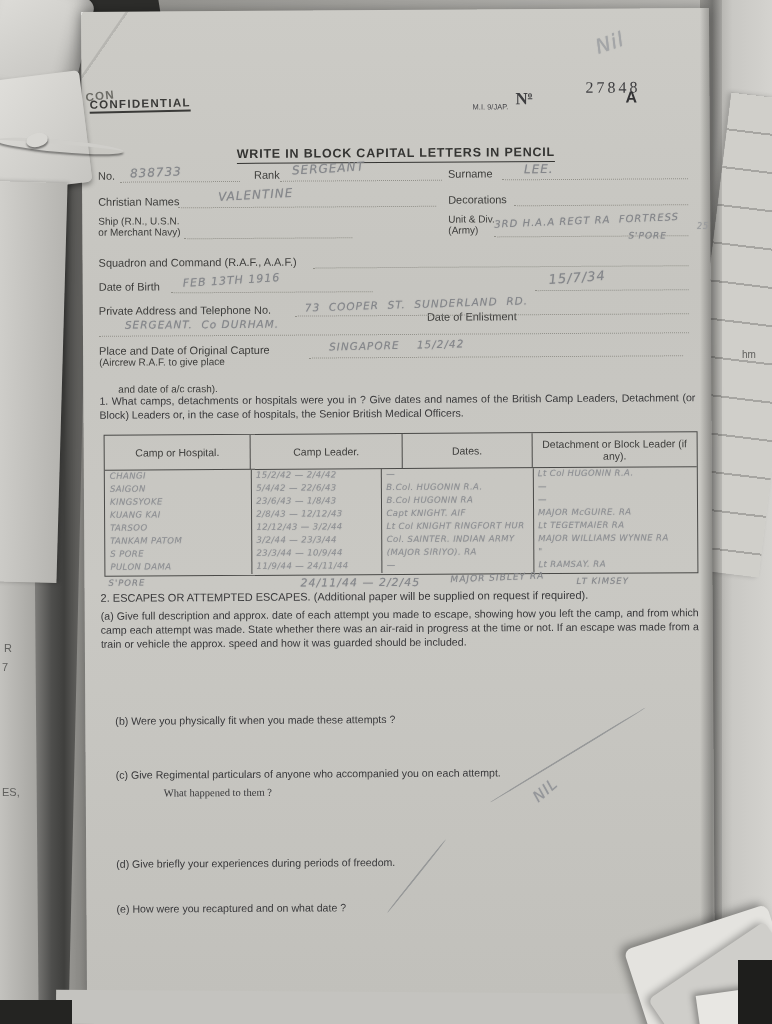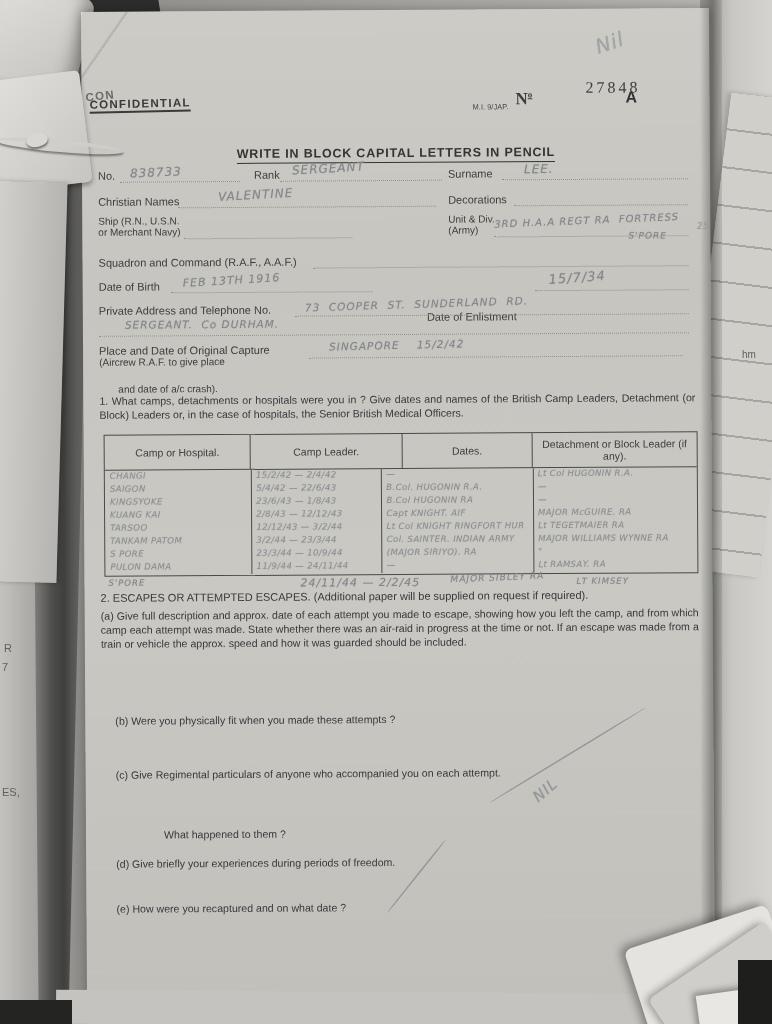--- a/index.html
+++ b/index.html
@@ -227,21 +227,21 @@
 
     <div class="abs hw" style="left:24px;top:566px;font-size:8.5px;">S'PORE</div>
     <div class="abs hw" style="left:216px;top:566px;font-size:11px;">24/11/44 — 2/2/45</div>
     <div class="abs hw" style="left:366px;top:563px;font-size:9px;transform:rotate(-2deg);">MAJOR SIBLEY RA</div>
     <div class="abs hw" style="left:492px;top:567px;font-size:8.5px;">LT KIMSEY</div>
 
     <div class="abs q" style="left:16px;top:579px;width:598px;font-size:11px;">2.   ESCAPES OR ATTEMPTED ESCAPES.   (Additional paper will be supplied on request if required).</div>
     <div class="abs q" style="left:16px;top:598px;width:598px;">(a)   Give full description and approx. date of each attempt you made to escape, showing how you left the camp, and from which camp each attempt was made.   State whether there was an air-raid in progress at the time or not.   If an escape was made from a train or vehicle the approx. speed and how it was guarded should be included.</div>
     <div class="abs q" style="left:30px;top:703px;">(b)   Were you physically fit when you made these attempts ?</div>
     <div class="abs q" style="left:30px;top:757px;">(c)   Give Regimental particulars of anyone who accompanied you on each attempt.</div>
-    <div class="abs q" style="left:78px;top:817px;">What happened to them ?</div>
+    <div class="abs q" style="left:78px;top:775px;font-family:Liberation Serif, serif;">What happened to them ?</div>
     <div class="abs q" style="left:30px;top:846px;">(d)   Give briefly your experiences during periods of freedom.</div>
     <div class="abs q" style="left:30px;top:891px;">(e)   How were you recaptured and on what date ?</div>
 
     <div class="abs pencil-line" style="left:404px;top:792px;width:182px;transform:rotate(-31deg);"></div>
     <div class="abs pencil-line" style="left:300px;top:902px;width:94px;transform:rotate(-51deg);"></div>
     <div class="abs hw" style="left:446px;top:772px;font-size:15px;transform:rotate(-40deg);color:#94969a;">NIL</div>
 
     <div class="abs pto" style="left:556px;top:944px;">P.T.O.</div>
   </div>
 

